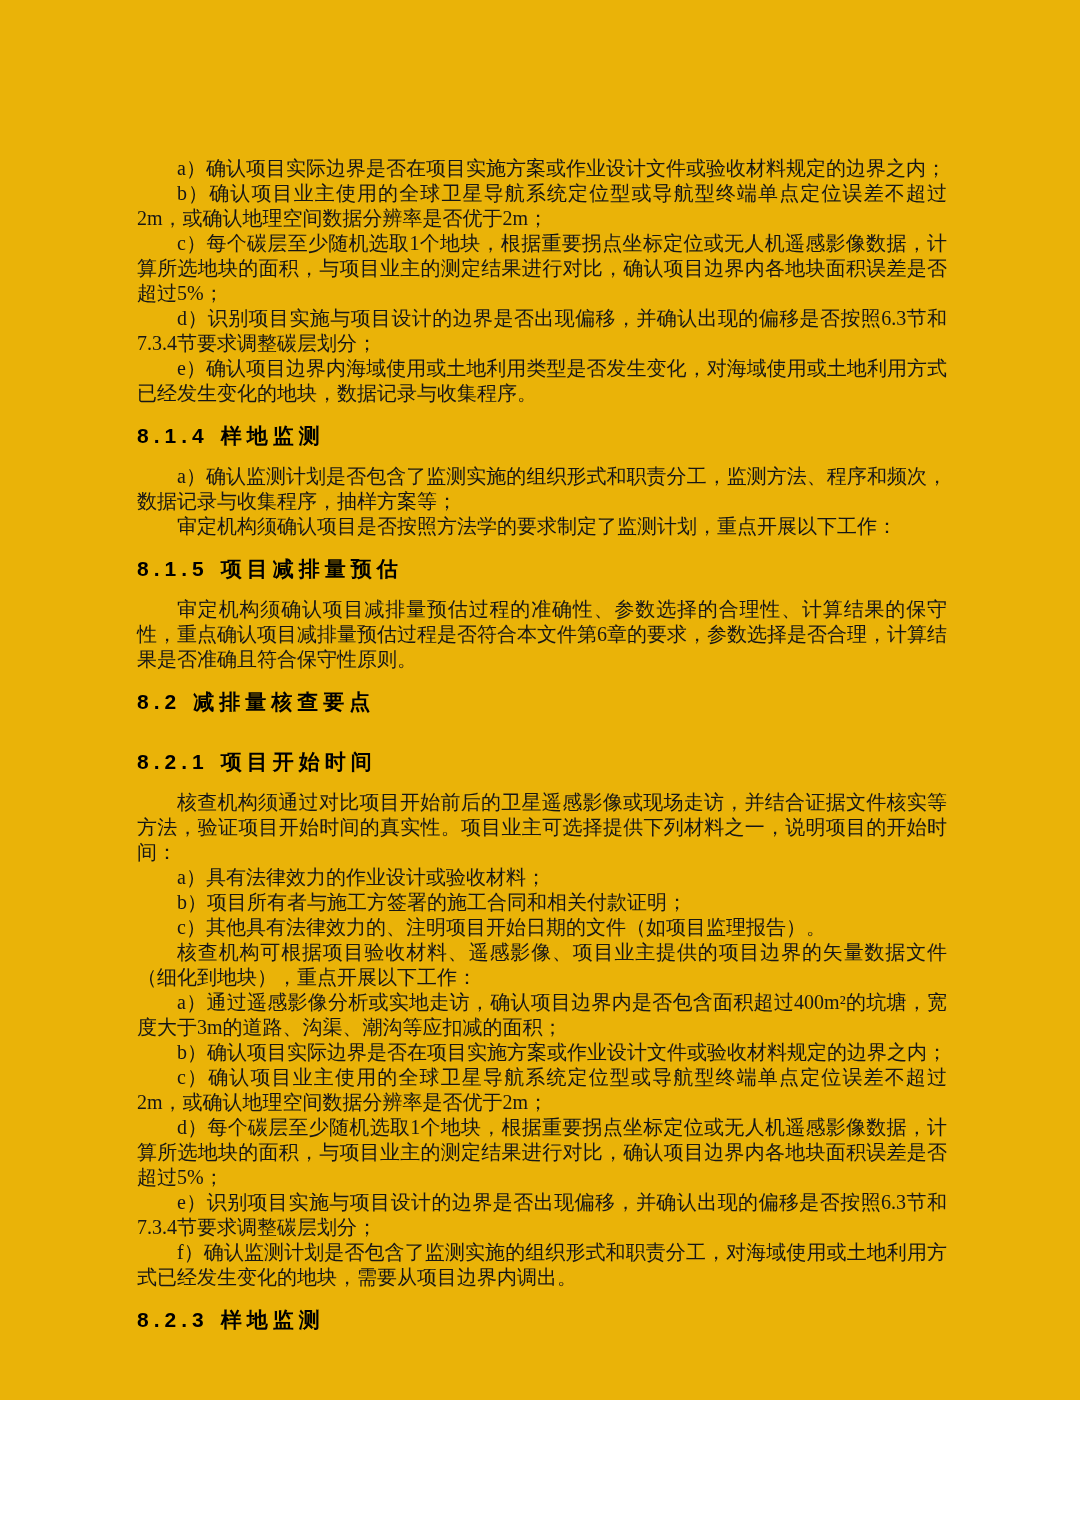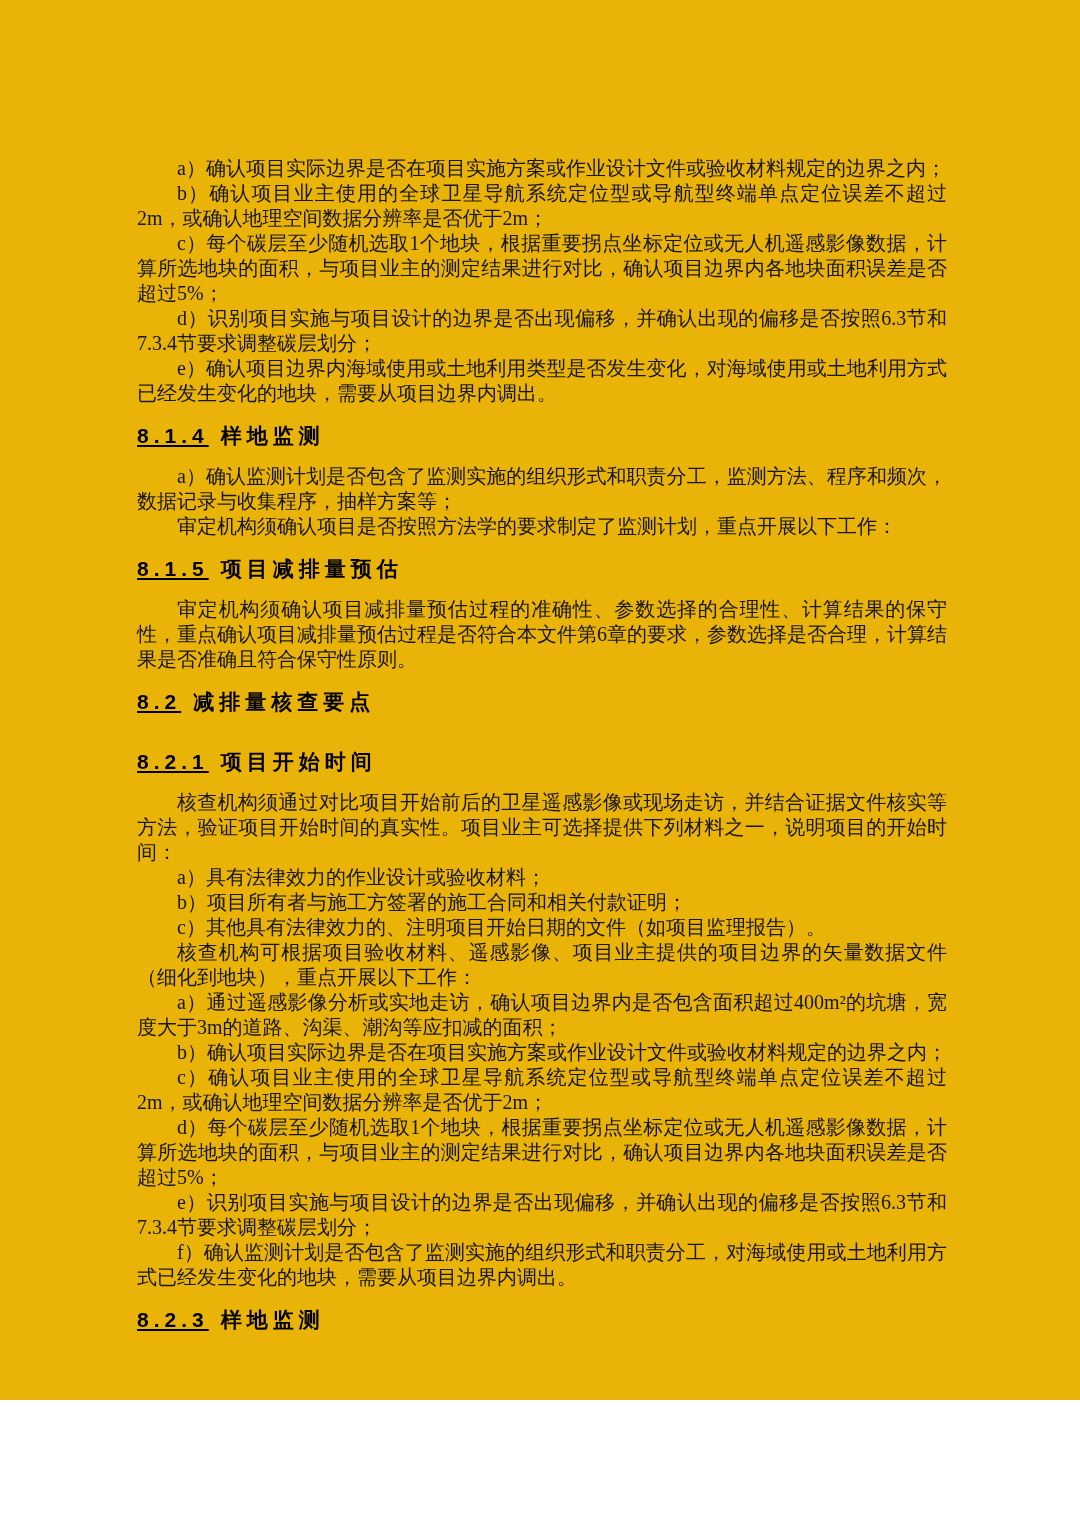--- a/index.html
+++ b/index.html
@@ -33,21 +33,20 @@
     line-height: 26px;
     color: #000;
     margin: 17px 0 15px 0;
     text-align: left;
     letter-spacing: 5px;
   }
   .sec-heading .sec-num {
     letter-spacing: 5px;
     margin-right: 12px;
     white-space: nowrap;
-    text-decoration: underline;
   }
   .sec-heading.gap-lg { margin-top: 34px; }
   .page-number {
     position: absolute;
     top: 1414px;
     right: 142px;
     font-family: Liberation Sans, sans-serif;
     font-size: 23px;
     line-height: 26px;
     color: #222;
@@ -69,21 +68,21 @@
 </head>
 <body>
 
 <div class="page">
   <div class="content">
 
     <p>a）确认项目实际边界是否在项目实施方案或作业设计文件或验收材料规定的边界之内；</p>
     <p>b）确认项目业主使用的全球卫星导航系统定位型或导航型终端单点定位误差不超过2m，或确认地理空间数据分辨率是否优于2m；</p>
     <p>c）每个碳层至少随机选取1个地块，根据重要拐点坐标定位或无人机遥感影像数据，计算所选地块的面积，与项目业主的测定结果进行对比，确认项目边界内各地块面积误差是否超过5%；</p>
     <p>d）识别项目实施与项目设计的边界是否出现偏移，并确认出现的偏移是否按照6.3节和7.3.4节要求调整碳层划分；</p>
-    <p>e）确认项目边界内海域使用或土地利用类型是否发生变化，对海域使用或土地利用方式已经发生变化的地块，需要从项目边界内调出。</p>
+    <p>e）确认项目边界内海域使用或土地利用类型是否发生变化，对海域使用或土地利用方式已经发生变化的地块，数据记录与收集程序。</p>
 
     <h3 class="sec-heading"><span class="sec-num">8.1.4</span><span>样地监测</span></h3>
     <p>a）确认监测计划是否包含了监测实施的组织形式和职责分工，监测方法、程序和频次，数据记录与收集程序，抽样方案等；</p>
     <p>审定机构须确认项目是否按照方法学的要求制定了监测计划，重点开展以下工作：</p>
 
     <h3 class="sec-heading"><span class="sec-num">8.1.5</span><span>项目减排量预估</span></h3>
     <p>审定机构须确认项目减排量预估过程的准确性、参数选择的合理性、计算结果的保守性，重点确认项目减排量预估过程是否符合本文件第6章的要求，参数选择是否合理，计算结果是否准确且符合保守性原则。</p>
 
     <h3 class="sec-heading"><span class="sec-num">8.2</span><span>减排量核查要点</span></h3>
 

